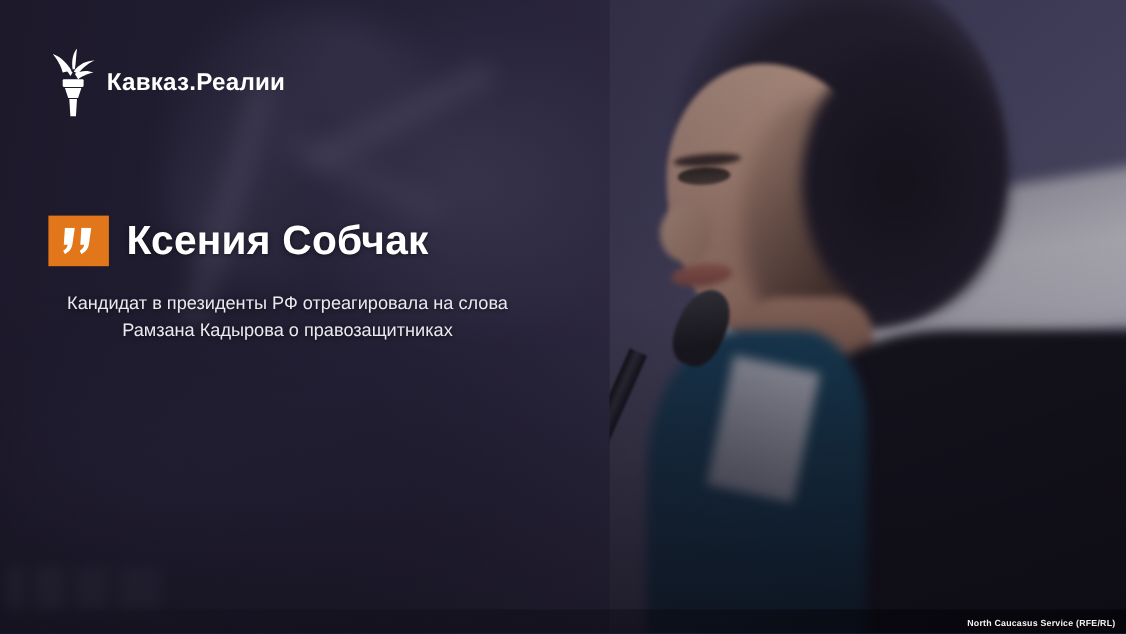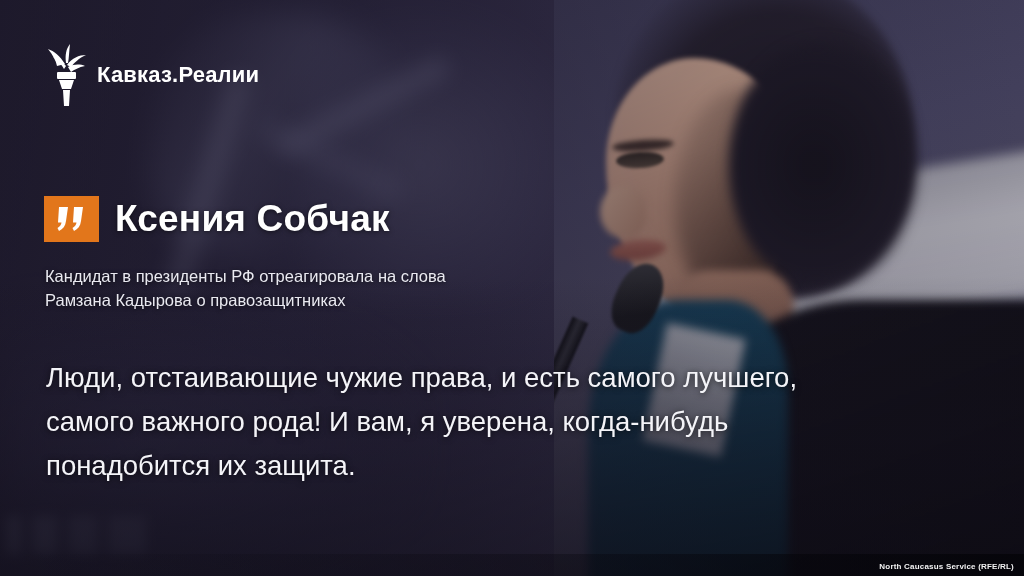--- a/index.html
+++ b/index.html
@@ -306,26 +306,27 @@
     color: #ffffff;
     font-size: 37px;
     font-weight: bold;
     letter-spacing: .2px;
     white-space: nowrap;
     text-shadow: 0 1px 5px rgba(0,0,0,.55);
   }
 
   .subtitle {
     position: absolute;
-    left: 45px; top: 264px;
+    left: 61px; top: 264px;
     color: #e9e9f0;
     font-size: 16.5px;
     line-height: 24px;
     white-space: pre-line;
     text-shadow: 0 1px 4px rgba(0,0,0,.6);
+    text-align: center;
   }
 
   .quote-text {
     position: absolute;
     left: 46px; top: 356px;
     width: 900px;
     color: #f4f4f8;
     font-size: 27.5px;
     line-height: 44px;
     white-space: pre-line;
@@ -418,20 +419,17 @@
             <path d="M17 0 h9 l-2 14 c-0.6 5 -3 8 -7 10 l-1.5 -3 c2.5 -1.4 3.8 -3.2 4 -5.4 H16 Z"></path>
           </g>
         </svg>
       </div>
       <div class="speaker-name">Ксения Собчак</div>
     </div>
 
     <div class="subtitle">Кандидат в президенты РФ отреагировала на слова
 Рамзана Кадырова о правозащитниках</div>
 
-    <div class="quote-text">Люди, отстаивающие чужие права, и есть самого лучшего,
-самого важного рода! И вам, я уверена, когда-нибудь
-понадобится их защита.</div>
 
     <div class="credit-bar"></div>
     <div class="credit">North Caucasus Service (RFE/RL)</div>
   </div>
 </div>
 
 </body></html>

